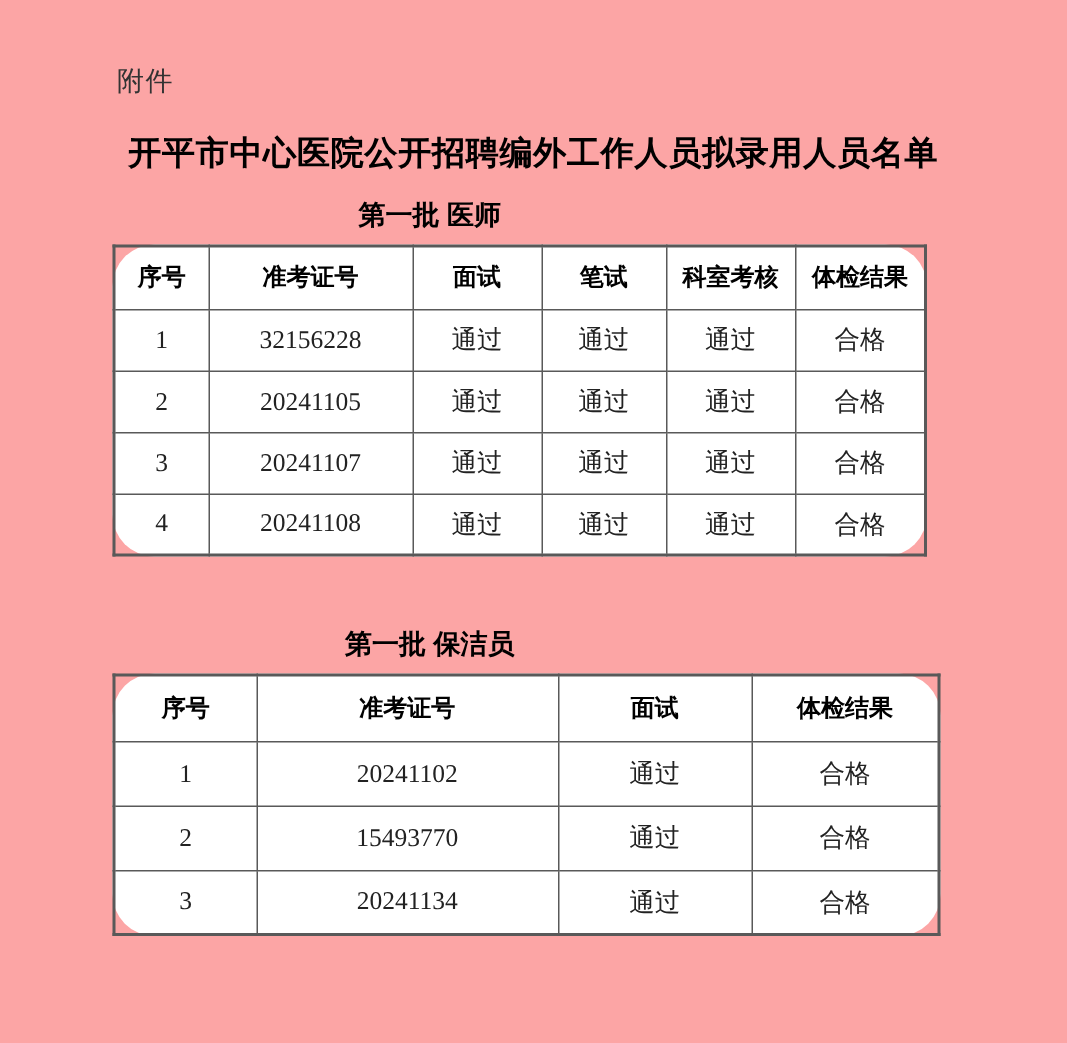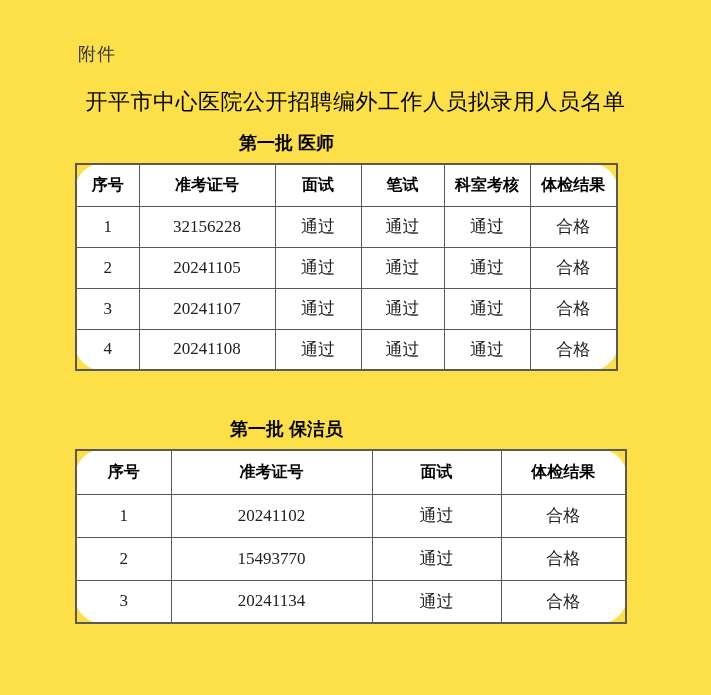--- a/index.html
+++ b/index.html
@@ -1,33 +1,33 @@
 <!DOCTYPE html>
 <html><head>
 <meta charset="utf-8">
 <style>
   * { margin:0; padding:0; box-sizing:border-box; }
   html,body { background:#ffffff; }
   .page {
     position:relative;
     width:711px; height:695px;
-    background:#fde047;
+    background:#fca5a5;
     color:#1f1f1f;
     font-family:"Liberation Serif", serif;
     overflow:hidden;
   }
   .attachment-label {
     position:absolute; left:78px; top:44px;
     font-size:18px; line-height:20px; color:#333333;
     letter-spacing:1px;
   }
   .main-title {
     position:absolute; left:0; top:87px; width:711px;
     text-align:center;
-    font-size:22px; line-height:30px; font-weight:normal; color:#000000;
+    font-size:22px; line-height:30px; font-weight:bold; color:#000000;
     font-family:"Liberation Serif", serif;
     letter-spacing:0.5px;
   }
   .section-heading {
     position:absolute; left:0; width:573px;
     text-align:center;
     font-size:18px; line-height:22px; font-weight:bold; color:#000000;
     font-family:"Liberation Sans", sans-serif;
   }
   #heading-1 { top:132px; }

